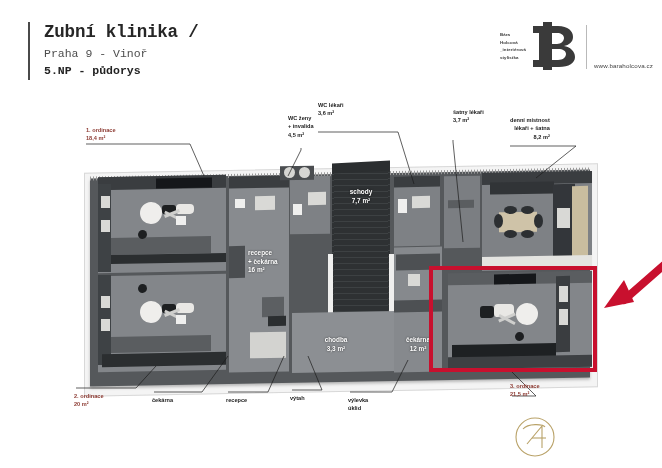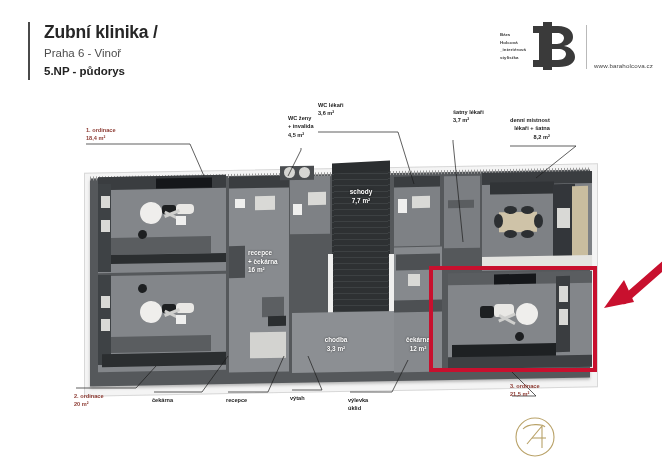--- a/index.html
+++ b/index.html
@@ -11,20 +11,21 @@
     position:relative;
   }
   .page{position:absolute;inset:0;}
 
   
   .header{position:absolute;left:0;top:0;width:662px;height:100px;}
   .title-block{
     position:absolute;left:28px;top:22px;
     padding-left:14px;
     border-left:2px solid #4a4a4a;
+    font-family:Liberation Mono, monospace;
   }
   .title-main{
     font-size:17.5px;font-weight:bold;color:#262626;
     letter-spacing:-0.2px;line-height:1.25;
   }
   .title-sub{
     font-size:11.5px;color:#4d4d4d;line-height:1.5;margin-top:1px;
   }
   .title-sub2{
     font-size:11.5px;color:#222;font-weight:bold;line-height:1.45;margin-top:1px;
@@ -110,21 +111,21 @@
   .monogram{position:absolute;left:512px;top:414px;width:46px;height:46px;}
 </style>
 </head>
 <body>
 
 <div class="page">
 
   <div class="header">
     <div class="title-block">
       <div class="title-main">Zubní klinika /</div>
-      <div class="title-sub">Praha 6 - Vinoř</div>
+      <div class="title-sub">Praha 9 - Vinoř</div>
       <div class="title-sub2">5.NP - půdorys</div>
     </div>
 
     <div class="brand">
       <div class="brand-mark">
         <div class="brand-lines">
           <div>Bára</div>
           <div>Holcová</div>
           <div>_interiérová</div>
           <div>stylistka</div>

